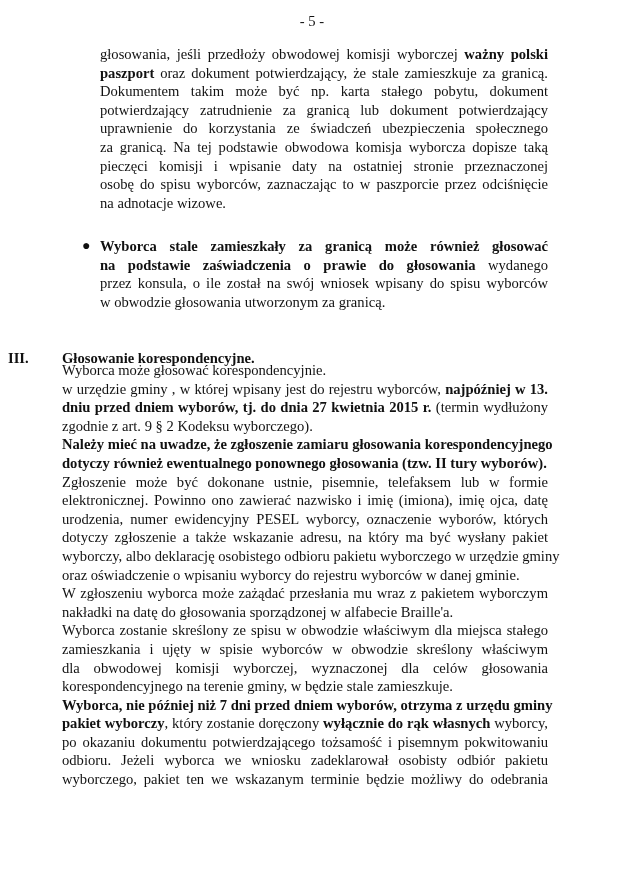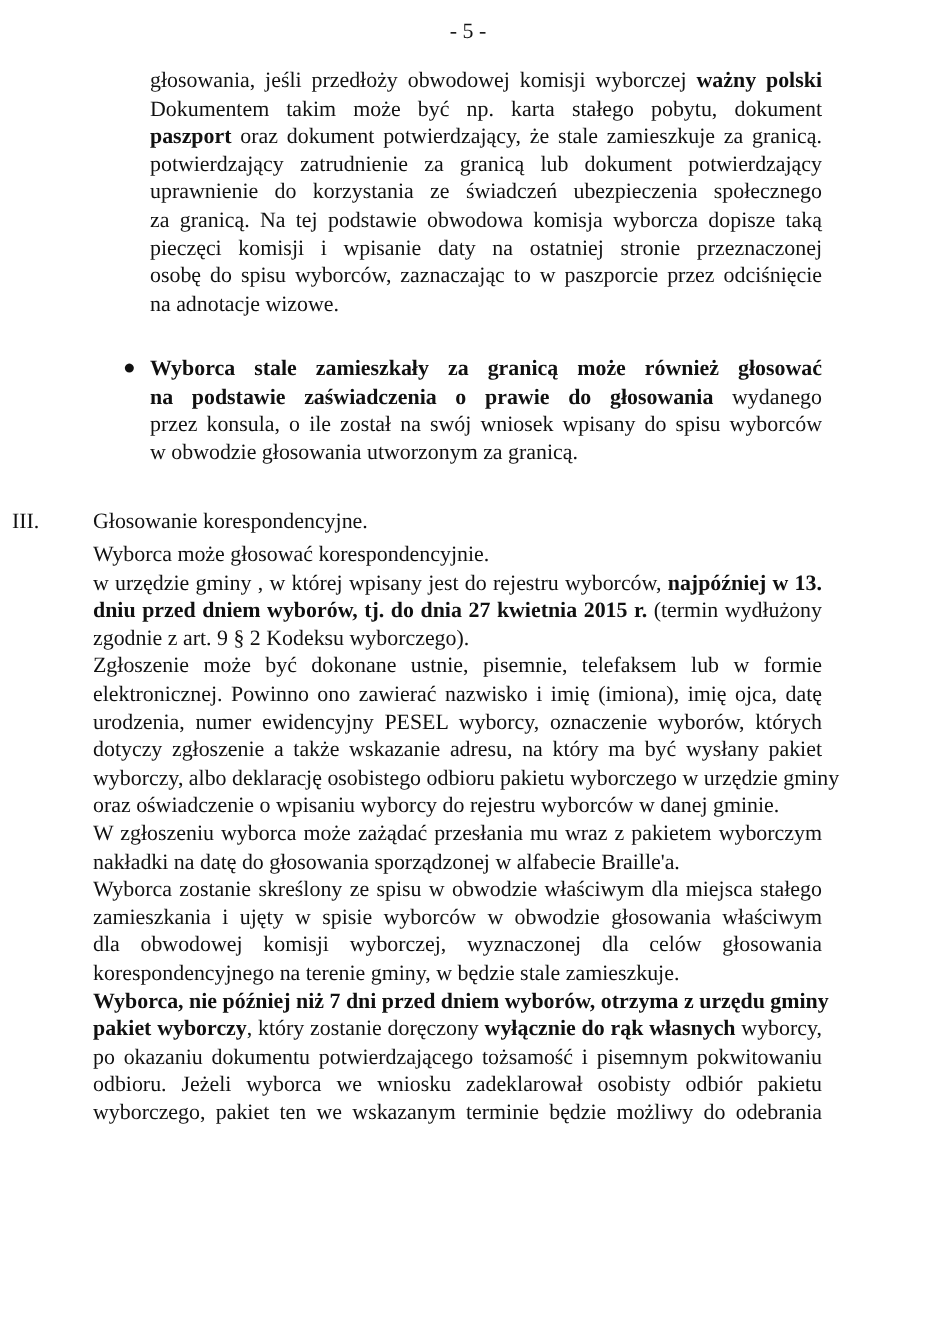--- a/index.html
+++ b/index.html
@@ -11,33 +11,33 @@
   .page-num { position: absolute; top: 13px; left: 0; width: 624px; text-align: center; font-size: 14.6px; }
   .block { position: absolute; left: 62px; width: 486px; }
   .line {
     display: block; height: 18.6px; line-height: 18.6px; white-space: nowrap;
     text-align: justify; text-align-last: justify;
   }
   .line.last { text-align-last: left; }
   b { font-weight: bold; }
   .bullet-block { position: absolute; left: 100px; width: 448px; }
   .bullet-dot { position: absolute; left: -18px; top: 0; font-size: 14px; line-height: 18.6px; }
-  .section-head { position: absolute; top: 338px; left: 8px; width: 540px; font-weight: normal; height: 20px; line-height: 20px; }
+  .section-head { position: absolute; top: 348px; left: 8px; width: 540px; font-weight: bold; height: 20px; line-height: 20px; }
   .section-num { position: absolute; left: 0; }
   .section-title { position: absolute; left: 54px; }
 </style>
 </head>
 <body>
 
 <div class="page-num">- 5 -</div>
 
 <div class="block" id="intro" style="left:100px; width:448px; top:45px;">
     <span class="line"><span>głosowania, jeśli przedłoży obwodowej komisji wyborczej </span><b>ważny polski</b></span>
+    <span class="line"><b>paszport</b><span> oraz dokument potwierdzający, że stale zamieszkuje za granicą.</span></span>
     <span class="line"><span>Dokumentem takim może być np. karta stałego pobytu, dokument</span></span>
-    <span class="line"><b>paszport</b><span> oraz dokument potwierdzający, że stale zamieszkuje za granicą.</span></span>
     <span class="line"><span>potwierdzający zatrudnienie za granicą lub dokument potwierdzający</span></span>
     <span class="line"><span>uprawnienie do korzystania ze świadczeń ubezpieczenia społecznego</span></span>
     <span class="line"><span>za granicą. Na tej podstawie obwodowa komisja wyborcza dopisze taką</span></span>
     <span class="line"><span>pieczęci komisji i wpisanie daty na ostatniej stronie przeznaczonej</span></span>
     <span class="line"><span>osobę do spisu wyborców, zaznaczając to w paszporcie przez odciśnięcie</span></span>
     <span class="line last"><span>na adnotacje wizowe.</span></span>
   </div>
 
 <div class="bullet-block" id="bullet" style="top:237px;">
   <span class="bullet-dot">●</span>
@@ -57,34 +57,38 @@
 <div class="block" id="section-body" style="left:62px; width:486px; top:361px;">
     <div>
       <span class="line last"><span>Wyborca może głosować korespondencyjnie.</span></span>
     </div>
     <div>
       <span class="line"><span>w urzędzie gminy , w której wpisany jest do rejestru wyborców, </span><b>najpóźniej w 13.</b></span>
       <span class="line"><b>dniu przed dniem wyborów, tj. do dnia 27 kwietnia 2015 r.</b><span> (termin wydłużony</span></span>
       <span class="line last"><span>zgodnie z art. 9 § 2 Kodeksu wyborczego).</span></span>
     </div>
     <div>
+      <span class="line"><b>Należy mieć na uwadze, że zgłoszenie zamiaru głosowania korespondencyjnego</b></span>
+      <span class="line last"><b>dotyczy również ewentualnego ponownego głosowania (tzw. II tury wyborów).</b></span>
+    </div>
+    <div>
       <span class="line"><span>Zgłoszenie może być dokonane ustnie, pisemnie, telefaksem lub w formie</span></span>
       <span class="line"><span>elektronicznej. Powinno ono zawierać nazwisko i imię (imiona), imię ojca, datę</span></span>
       <span class="line"><span>urodzenia, numer ewidencyjny PESEL wyborcy, oznaczenie wyborów, których</span></span>
       <span class="line"><span>dotyczy zgłoszenie a także wskazanie adresu, na który ma być wysłany pakiet</span></span>
       <span class="line"><span>wyborczy, albo deklarację osobistego odbioru pakietu wyborczego w urzędzie gminy</span></span>
       <span class="line last"><span>oraz oświadczenie o wpisaniu wyborcy do rejestru wyborców w danej gminie.</span></span>
     </div>
     <div>
       <span class="line"><span>W zgłoszeniu wyborca może zażądać przesłania mu wraz z pakietem wyborczym</span></span>
       <span class="line last"><span>nakładki na datę do głosowania sporządzonej w alfabecie Braille'a.</span></span>
     </div>
     <div>
       <span class="line"><span>Wyborca zostanie skreślony ze spisu w obwodzie właściwym dla miejsca stałego</span></span>
-      <span class="line"><span>zamieszkania i ujęty w spisie wyborców w obwodzie głosowania właściwym</span></span>
+      <span class="line"><span>zamieszkania i ujęty w spisie wyborców w obwodzie skreślony właściwym</span></span>
       <span class="line"><span>dla obwodowej komisji wyborczej, wyznaczonej dla celów głosowania</span></span>
       <span class="line last"><span>korespondencyjnego na terenie gminy, w będzie stale zamieszkuje.</span></span>
     </div>
     <div>
       <span class="line"><b>Wyborca, nie później niż 7 dni przed dniem wyborów, otrzyma z urzędu gminy</b></span>
       <span class="line"><b>pakiet wyborczy</b><span>, który zostanie doręczony </span><b>wyłącznie do rąk własnych</b><span> wyborcy,</span></span>
       <span class="line"><span>po okazaniu dokumentu potwierdzającego tożsamość i pisemnym pokwitowaniu</span></span>
       <span class="line"><span>odbioru. Jeżeli wyborca we wniosku zadeklarował osobisty odbiór pakietu</span></span>
       <span class="line"><span>wyborczego, pakiet ten we wskazanym terminie będzie możliwy do odebrania</span></span>
     </div>

